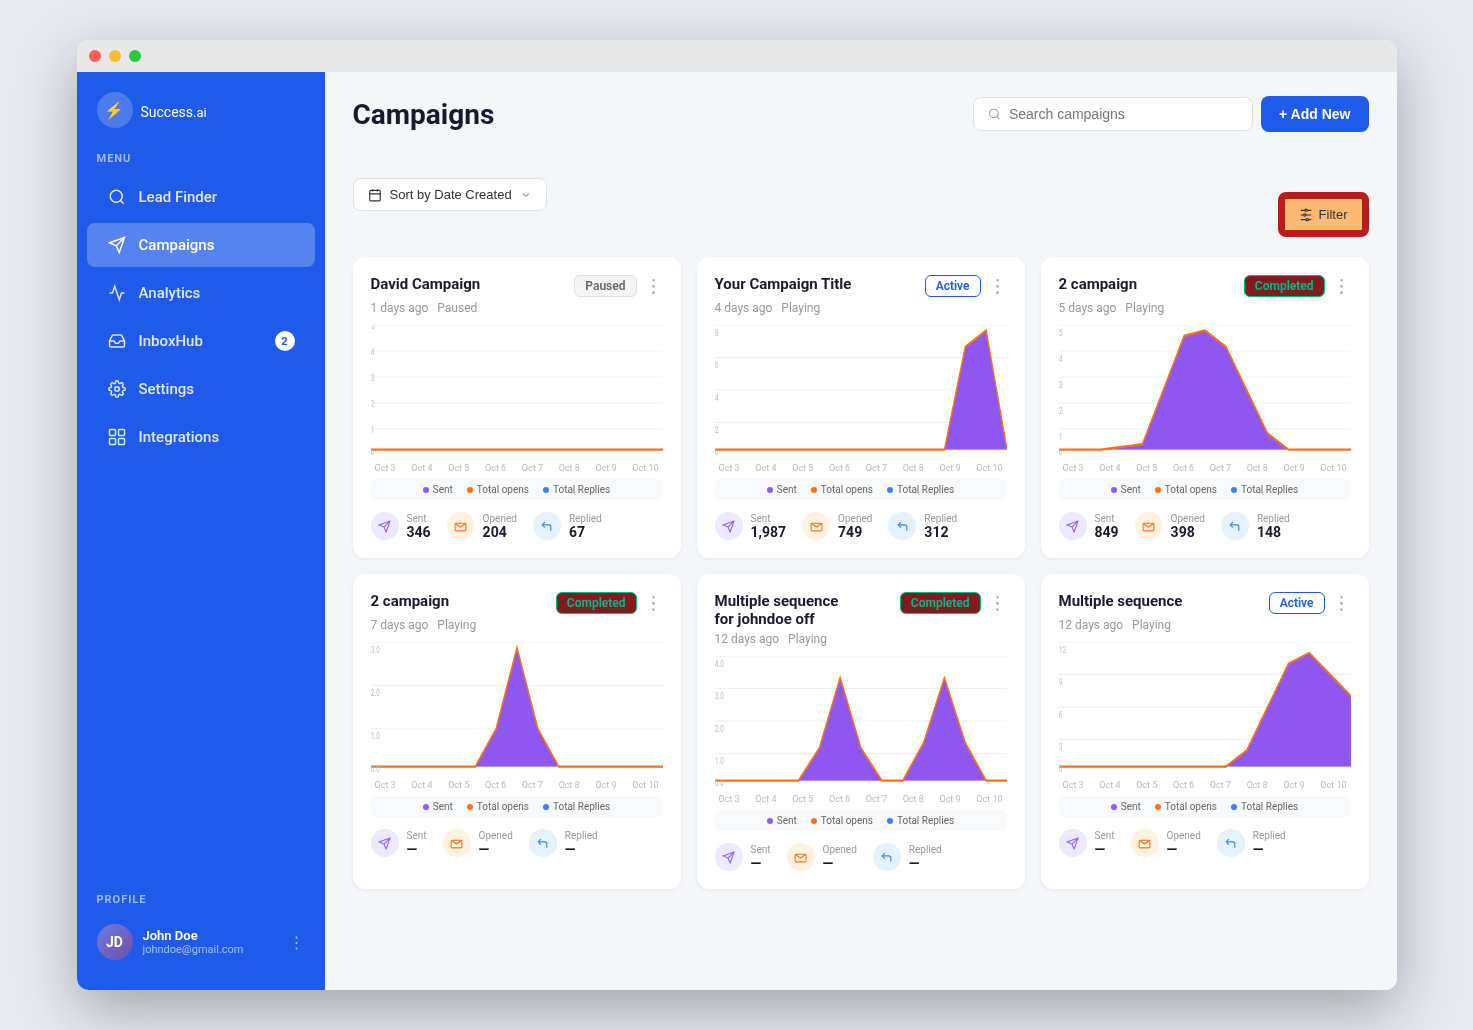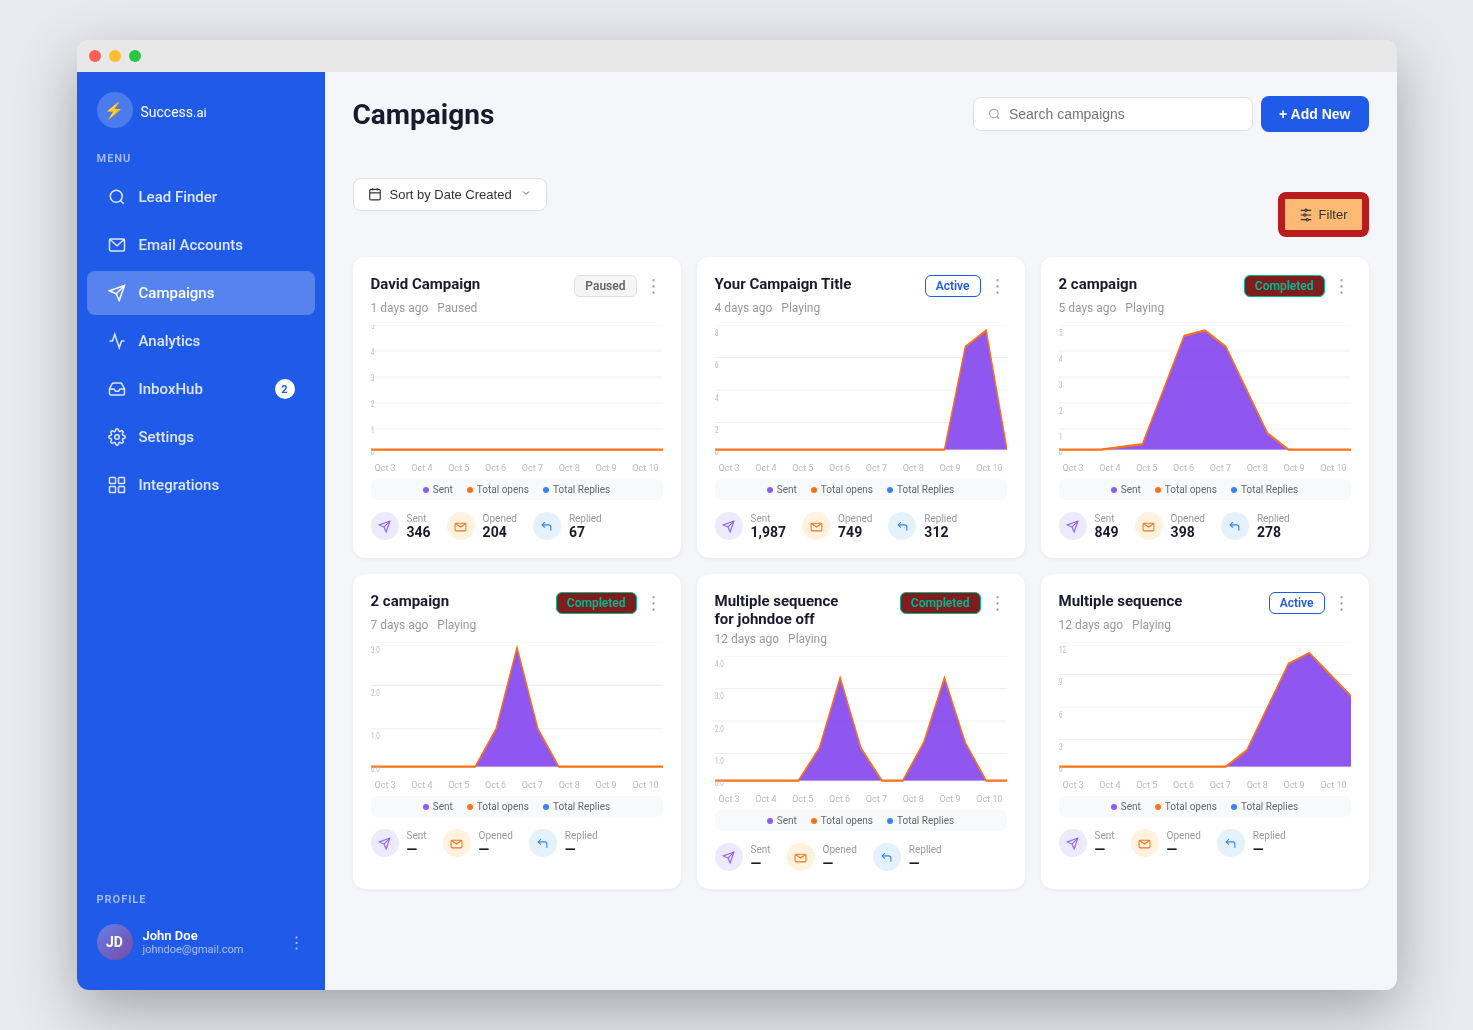--- a/index.html
+++ b/index.html
@@ -208,20 +208,21 @@
       gap: 6px;
     }
     .toolbar {
       display: flex;
       align-items: center;
       justify-content: space-between;
       margin-bottom: 20px;
     }
     .sort-btn {
       display: flex;
+      align-items: center;
       gap: 8px;
       background: white;
       border: 1px solid #e0e0e0;
       border-radius: 8px;
       padding: 8px 14px;
       font-size: 13px;
       font-weight: 500;
       color: #333;
       cursor: pointer;
     }
@@ -381,29 +382,20 @@
       <div class="nav-item">
         <div class="nav-icon">
           <svg width="18" height="18" viewBox="0 0 24 24" fill="none" stroke="rgba(255,255,255,0.85)" stroke-width="2">
               <circle cx="11" cy="11" r="8"></circle>
               <line x1="21" y1="21" x2="16.65" y2="16.65"></line>
             </svg>
         </div>
         <span>Lead Finder</span>
       </div>
 
-      <div class="nav-item">
-        <div class="nav-icon">
-          <svg width="18" height="18" viewBox="0 0 24 24" fill="none" stroke="rgba(255,255,255,0.85)" stroke-width="2">
-              <rect x="2" y="4" width="20" height="16" rx="2"></rect>
-              <polyline points="2,4 12,13 22,4"></polyline>
-            </svg>
-        </div>
-        <span>Email Accounts</span>
-      </div>
 
       <div class="nav-item active">
         <div class="nav-icon">
           <svg width="18" height="18" viewBox="0 0 24 24" fill="none" stroke="white" stroke-width="2">
               <line x1="22" y1="2" x2="11" y2="13"></line>
               <polygon points="22 2 15 22 11 13 2 9 22 2"></polygon>
             </svg>
         </div>
         <span>Campaigns</span>
       </div>
@@ -770,21 +762,21 @@
             </div>
             <div class="stat-item">
               <div class="stat-icon replied">
                 <svg width="13" height="13" viewBox="0 0 24 24" fill="none" stroke="#3b82f6" stroke-width="2">
                     <polyline points="9 14 4 9 9 4"></polyline>
                     <path d="M20 20v-7a4 4 0 0 0-4-4H4"></path>
                   </svg>
               </div>
               <div>
                 <div class="stat-label">Replied</div>
-                <div class="stat-value">278</div>
+                <div class="stat-value">148</div>
               </div>
             </div>
           </div>
         </div>
 
         <div class="campaign-card">
           <div class="card-header">
             <div class="card-title">2 campaign</div>
             <div class="card-header-right">
               <span class="status-badge completed">Completed</span>

